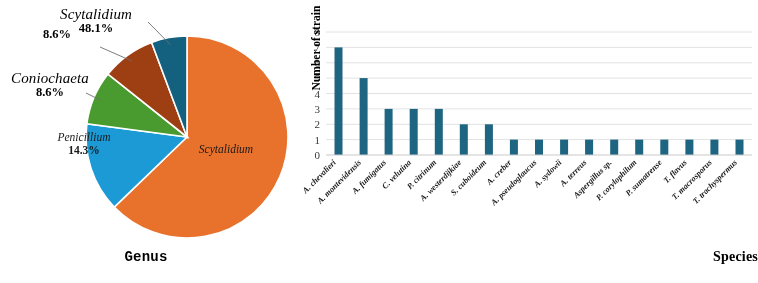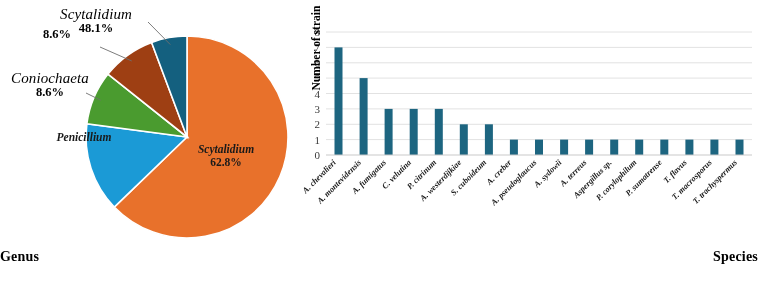--- a/index.html
+++ b/index.html
@@ -6,25 +6,25 @@
   body{width:758px;height:283px;overflow:hidden;font-family:"Liberation Serif",serif;color:#000;}
   #wrap{position:relative;width:758px;height:283px;background:#fff;}
 
   
   #pie-panel{position:absolute;left:0;top:0;width:292px;height:283px;}
   #pie-svg{position:absolute;left:0;top:0;}
   .pie-callout{position:absolute;font-family:"Liberation Serif",serif;text-align:center;line-height:1.08;}
   .pie-callout .gname{font-style:italic;font-weight:400;font-size:15px;letter-spacing:.1px;display:block;}
   .pie-callout .gpct{font-weight:700;font-size:12.5px;display:block;}
   .inpie{position:absolute;text-align:center;line-height:1.1;}
-  .inpie .gname{font-style:italic;font-weight:700;font-size:11.5px;display:block;color:#1a1a1a;}
+  .inpie .gname{font-style:italic;font-weight:400;font-size:11.5px;display:block;color:#1a1a1a;}
   .inpie .gpct{font-weight:700;font-size:11.5px;display:block;color:#1a1a1a;}
 
-  #genus-title{position:absolute;left:0;top:249px;width:292px;
-     font-weight:700;font-size:14px;font-family:Liberation Serif, serif;letter-spacing:.2px;}
+  #genus-title{position:absolute;left:0;top:249px;width:292px;text-align:center;
+     font-weight:700;font-size:14px;font-family:Liberation Mono, monospace;letter-spacing:.2px;}
 
   
   #bar-panel{position:absolute;left:292px;top:0;width:466px;height:283px;}
   #bar-svg{position:absolute;left:0;top:0;}
   #ylabel{position:absolute;left:-36px;top:42px;width:120px;text-align:center;
      transform:rotate(-90deg);transform-origin:center center;
      font-weight:700;font-size:11.5px;font-family:"Liberation Serif",serif;white-space:nowrap;}
   .ytick{font-family:"Liberation Serif",serif;font-size:11px;fill:#3a3a3a;text-anchor:end;}
   .xtick{font-family:"Liberation Serif",serif;font-size:8.3px;font-style:italic;font-weight:700;fill:#1a1a1a;}
   #species-title{position:absolute;left:0;top:249px;width:466px;text-align:right;
@@ -58,24 +58,24 @@
     <div class="pie-callout" style="left:2px;top:28px;width:110px;">
       <span class="gpct">8.6%</span>
     </div>
     <div class="pie-callout" style="left:-2px;top:70px;width:104px;">
       <span class="gname">Coniochaeta</span>
       <span class="gpct">8.6%</span>
     </div>
 
     <div class="inpie" style="left:32px;top:131px;width:104px;">
       <span class="gname">Penicillium</span>
+      <span class="gpct">14.3%</span>
     </div>
     <div class="inpie" style="left:176px;top:143px;width:100px;">
       <span class="gname">Scytalidium</span>
-      <span class="gpct">62.8%</span>
     </div>
 
     <div id="genus-title">Genus</div>
   </div>
 
   <div id="bar-panel">
     <svg id="bar-svg" width="466" height="283" viewBox="0 0 466 283">
       <g id="grid-lines">
           <line x1="34" y1="139.6" x2="460" y2="139.6" stroke="#e2e2e2" stroke-width="1"></line>
           <line x1="34" y1="124.3" x2="460" y2="124.3" stroke="#e2e2e2" stroke-width="1"></line>

